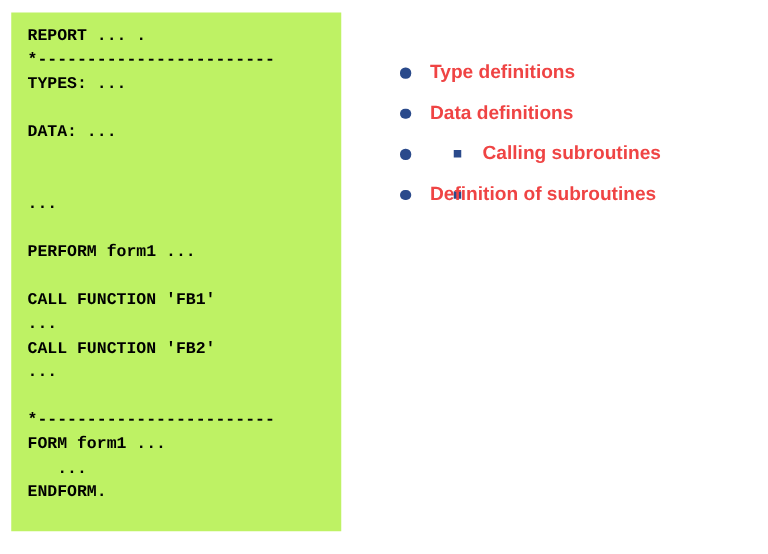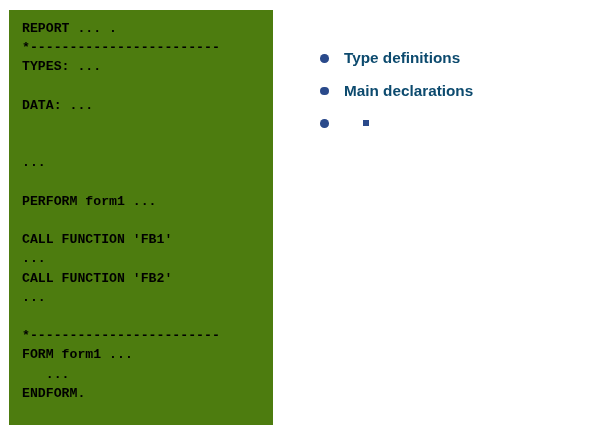--- a/index.html
+++ b/index.html
@@ -15,21 +15,21 @@
     font-family: "Liberation Sans", sans-serif;
   }
 
   
   #code-panel {
     position: absolute;
     left: 9px;
     top: 10px;
     width: 264px;
     height: 415px;
-    background: #4d7c0f;
+    background: #bef264;
     box-sizing: border-box;
     padding: 9px 0 0 13px;
   }
   #code-listing {
     margin: 0;
     font-family: "Liberation Mono", "DejaVu Sans Mono", monospace;
     font-weight: bold;
     font-size: 13.2px;
     line-height: 19.2px;
     color: #000000;
@@ -42,21 +42,21 @@
     position: absolute;
     left: 313px;
     top: 49px;
     width: 295px;
     list-style: none;
     margin: 0;
     padding: 0;
   }
   #outline-list li {
     position: relative;
-    color: #0c4a6e;
+    color: #ef4444;
     font-weight: bold;
     font-size: 15.3px;
     line-height: 18px;
   }
   #outline-list li.level-1 {
     padding-left: 31px;
     margin-bottom: 14.5px;
   }
   #outline-list li.level-2 {
     padding-left: 73px;
@@ -112,26 +112,34 @@
 
 <ul id="outline-list">
 
   <li class="level-1">
     <span class="bullet-dot"></span>
     <span class="item-label">Type definitions</span>
   </li>
 
   <li class="level-1">
     <span class="bullet-dot"></span>
-    <span class="item-label">Main declarations</span>
+    <span class="item-label">Data definitions</span>
   </li>
 
   <li class="level-1">
     <span class="bullet-dot"></span>
   </li>
 
+  <li class="level-2">
+    <span class="bullet-square"></span>
+    <span class="item-label">Calling subroutines</span>
+  </li>
 
   <li class="level-2">
     <span class="bullet-square"></span>
   </li>
 
+  <li class="level-1">
+    <span class="bullet-dot"></span>
+    <span class="item-label">Definition of subroutines</span>
+  </li>
 
 </ul>
 
 </body></html>

